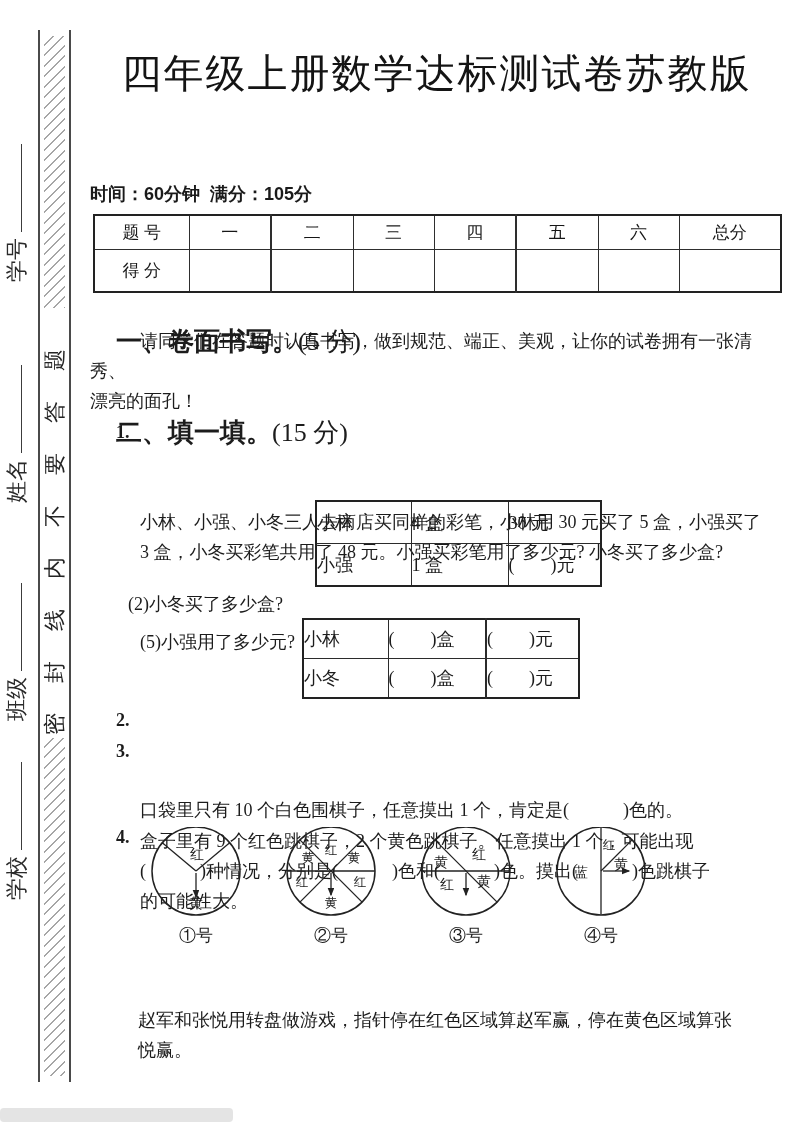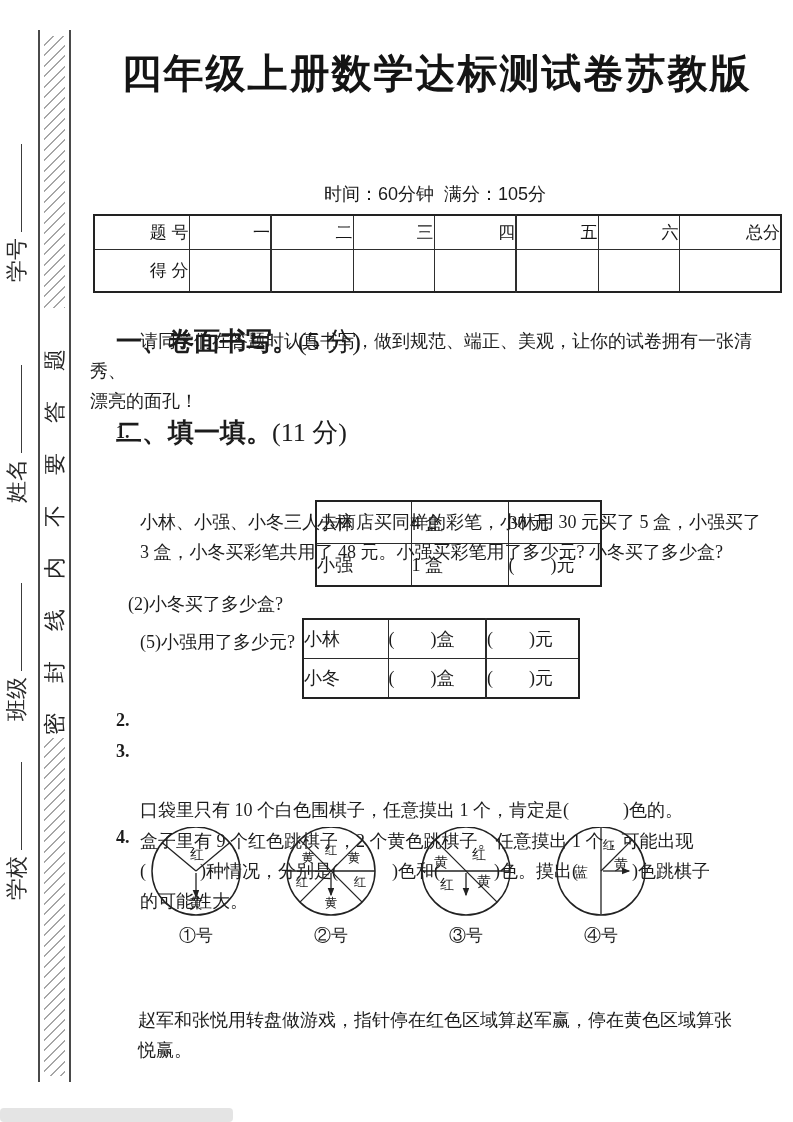--- a/index.html
+++ b/index.html
@@ -26,39 +26,39 @@
   .hatch-top{top:6px;height:272px;}
   .hatch-bottom{top:708px;height:338px;}
   .seal-text{
     position:absolute;left:50%;top:497px;transform:translate(-50%,-50%) rotate(-90deg);
     white-space:nowrap;font-size:22px;letter-spacing:30px;color:#242424;
   }
   .scan-shadow{position:absolute;left:0;top:1108px;width:233px;height:14px;background:#cdcdcd;opacity:.55;border-radius:4px;}
   
   .hd-title{
     position:absolute;left:90px;top:46px;width:693px;text-align:center;
-    font-family:"Liberation Sans","DejaVu Sans",sans-serif;font-weight:700;
+    font-family:"Liberation Sans","DejaVu Sans",sans-serif;font-weight:400;
     font-size:40px;letter-spacing:2px;color:#141414;
   }
   .hd-sub{
     position:absolute;left:90px;top:112px;width:693px;text-align:center;
     font-family:"Liberation Sans","DejaVu Sans",sans-serif;font-weight:700;
     font-size:33px;letter-spacing:1px;color:#141414;
   }
   .hd-meta{
-    position:absolute;left:90px;top:182px;width:690px;text-align:center;
-    font-family:"Liberation Sans","DejaVu Sans",sans-serif;font-weight:400;
+    position:absolute;left:90px;top:182px;width:690px;text-align:left;
+    font-family:"Liberation Sans","DejaVu Sans",sans-serif;font-weight:700;
     font-size:18px;white-space:pre;color:#1a1a1a;
   }
   
   .score-table{
     position:absolute;left:93px;top:214px;border-collapse:collapse;table-layout:fixed;
     font-family:"Liberation Sans","DejaVu Sans",sans-serif;font-size:17px;color:#161616;
   }
-  .score-table td{border:1.2px solid #2e2e2e;text-align:right;padding:0;}
+  .score-table td{border:1.2px solid #2e2e2e;text-align:center;padding:0;}
   .score-table tr:first-child td{height:33px;}
   .score-table tr:last-child td{height:41px;}
   .score-table{border:2.4px solid #222;}
   .score-table td.br2{border-right-width:2.4px;}
   
   .blk{position:absolute;line-height:30px;font-size:18px;white-space:pre-wrap;}
   .sec-head{font-size:26px;}
   .sec-head .h{font-weight:700;}
   .question{padding-left:50px;}
   .qnum{position:absolute;left:26px;top:0;font-weight:700;}
@@ -155,21 +155,21 @@
   </tbody>
     </table>
 
   <div class="blk sec-head" style="left:90px;top:297px;">
     <span class="h">一、卷面书写。</span><span>(5 分)</span>
   </div>
   <div class="blk" style="left:90px;top:326px;width:692px;text-indent:50px;">请同学们在答题时认真书写，做到规范、端正、美观，让你的试卷拥有一张清秀、
 漂亮的面孔！</div>
 
   <div class="blk sec-head" style="left:90px;top:388px;">
-    <span class="h">二、填一填。</span><span>(11 分)</span>
+    <span class="h">二、填一填。</span><span>(15 分)</span>
   </div>
 
   <div class="blk question" style="left:90px;top:417px;width:650px;">
     <span class="qnum">1.</span>
     <div>小林、小强、小冬三人去商店买同样的彩笔，小林用 30 元买了 5 盒，小强买了
 3 盒，小冬买彩笔共用了 48 元。小强买彩笔用了多少元? 小冬买了多少盒?</div>
     <div>(5)小强用了多少元?</div>
   </div>
 
   <table class="ans-table ta" style="left:315px;top:500px;">

